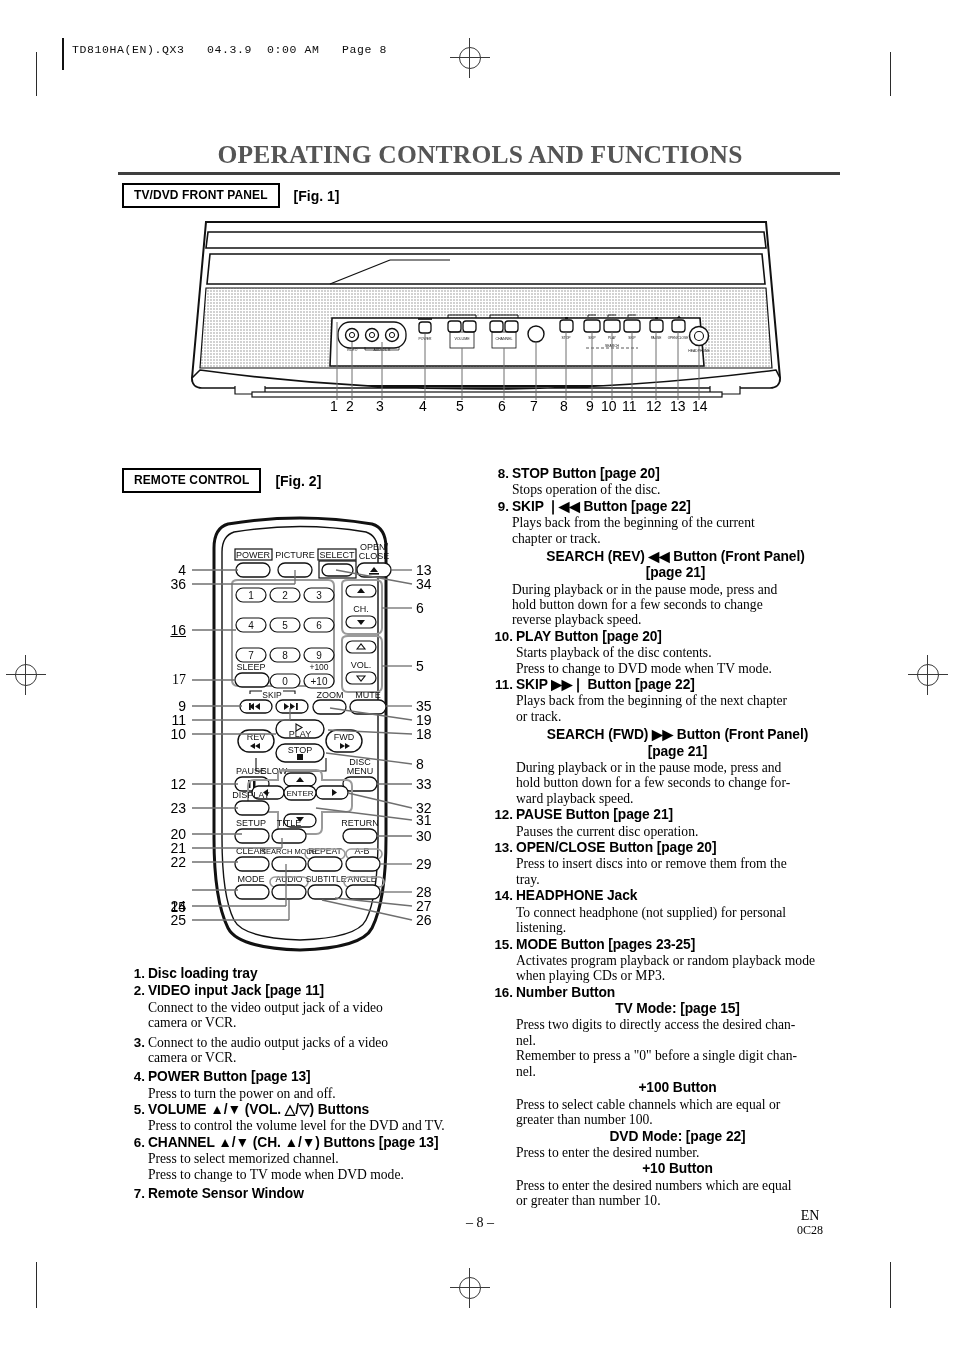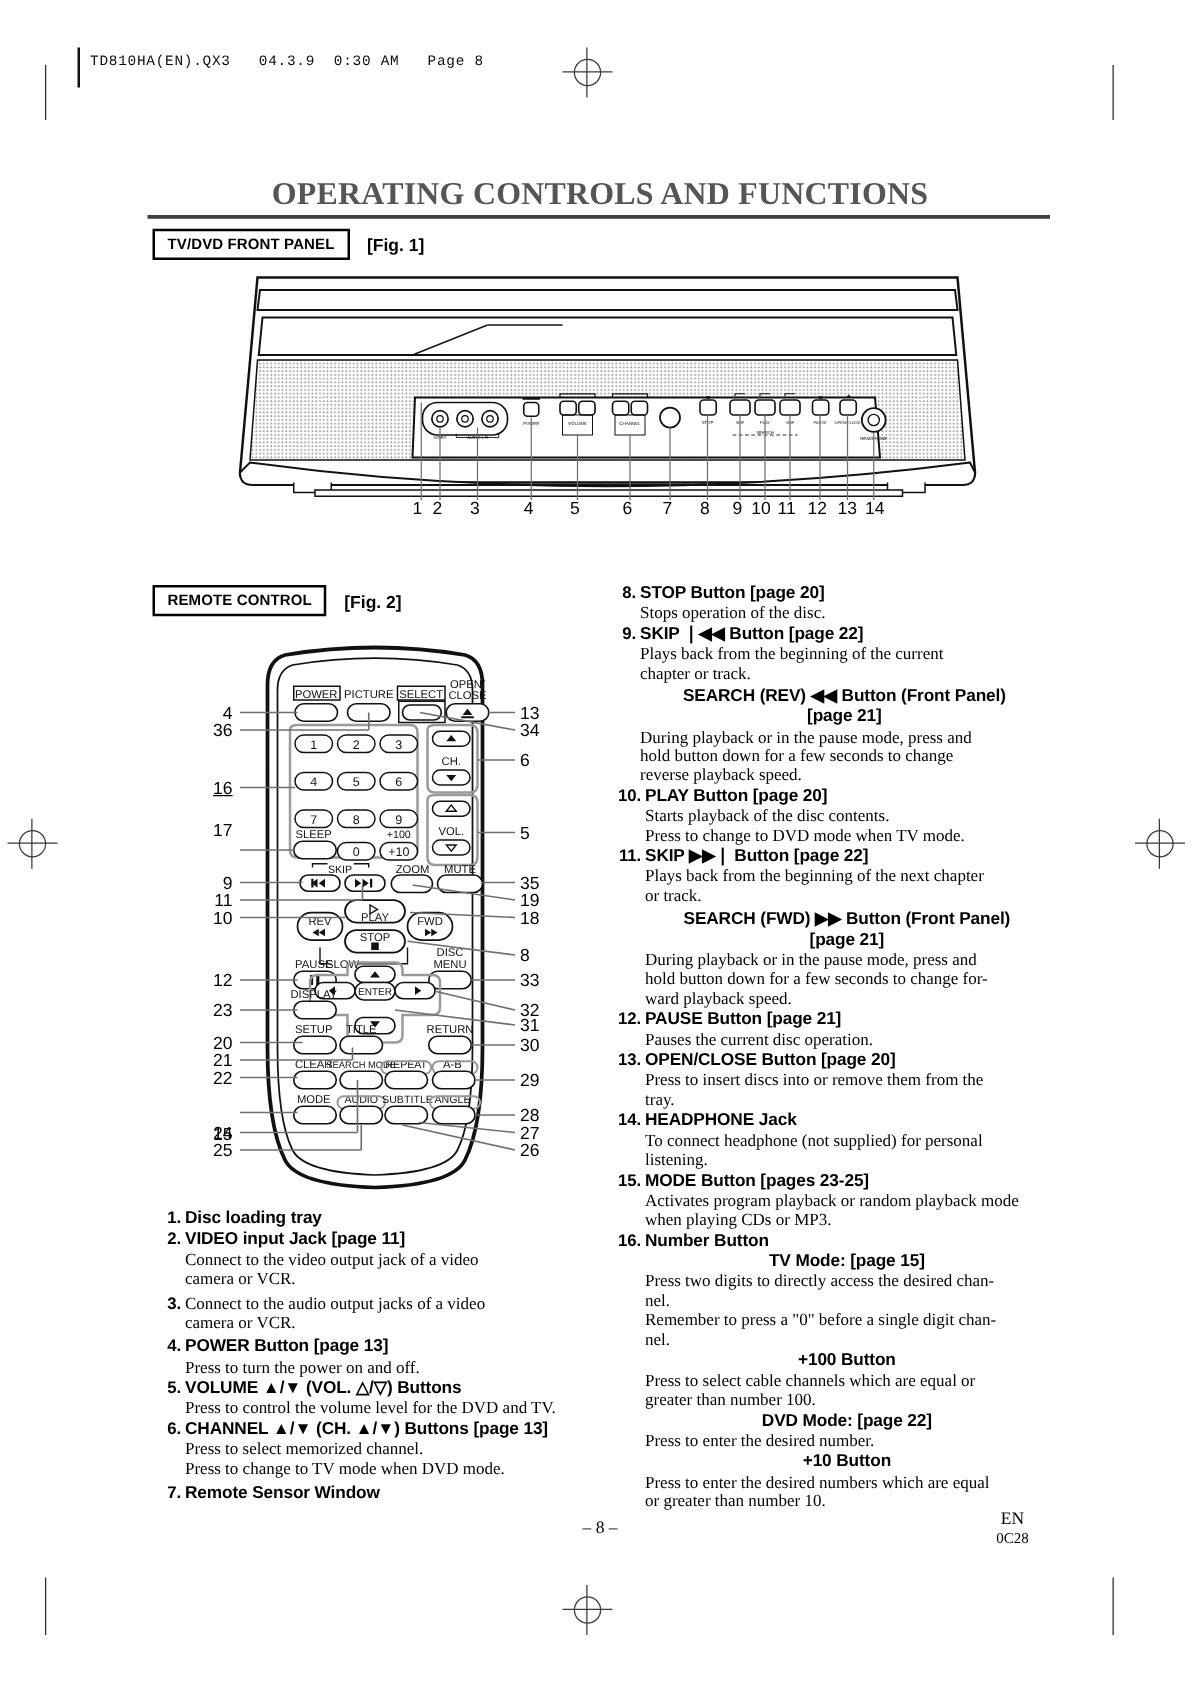--- a/index.html
+++ b/index.html
@@ -90,21 +90,21 @@
     <div class="h"></div>
     <div class="c"></div>
 </div>
 
 <div class="trimline" style="left:36px;top:52px;height:44px;"></div>
 <div class="trimline" style="left:36px;top:1262px;height:46px;"></div>
 <div class="trimline" style="left:890px;top:52px;height:44px;"></div>
 <div class="trimline" style="left:890px;top:1262px;height:46px;"></div>
 
 <div class="slug-box">
-  <div class="slug">TD810HA(EN).QX3   04.3.9  0:30 AM   Page 8</div>
+  <div class="slug">TD810HA(EN).QX3   04.3.9  0:00 AM   Page 8</div>
 </div>
 
 <div class="page-title">OPERATING CONTROLS AND FUNCTIONS</div>
 <div class="title-rule"></div>
 
 <div class="sec" style="left:122px;top:183px;">
   <span class="box">TV/DVD FRONT PANEL</span><span class="fig">[Fig. 1]</span>
 </div>
 
 <div id="fig1">
@@ -451,21 +451,21 @@
     <line x1="230" y1="384" x2="262" y2="384"></line>
     <line x1="185" y1="390" x2="262" y2="398"></line>
     <line x1="172" y1="392" x2="262" y2="412"></line>
   </g>
 </svg>
 
 <div style="position:absolute;left:0;top:0;width:44px;height:452px;font-family:'Liberation Sans',sans-serif;font-size:14px;text-align:right;">
   <span style="position:absolute;right:8px;top:54px;">4</span>
   <span style="position:absolute;right:8px;top:68px;">36</span>
   <span style="position:absolute;right:8px;top:114px;text-decoration:underline;">16</span>
-  <span style="position:absolute;right:8px;top:148px;">17</span>
+  <span style="position:absolute;right:8px;top:164px;font-family:Liberation Serif, serif;">17</span>
   <span style="position:absolute;right:8px;top:190px;">9</span>
   <span style="position:absolute;right:8px;top:204px;">11</span>
   <span style="position:absolute;right:8px;top:218px;">10</span>
   <span style="position:absolute;right:8px;top:268px;">12</span>
   <span style="position:absolute;right:8px;top:292px;">23</span>
   <span style="position:absolute;right:8px;top:318px;">20</span>
   <span style="position:absolute;right:8px;top:332px;">21</span>
   <span style="position:absolute;right:8px;top:346px;">22</span>
   <span style="position:absolute;right:8px;top:391px;">15</span>
   <span style="position:absolute;right:8px;top:390px;">24</span>

